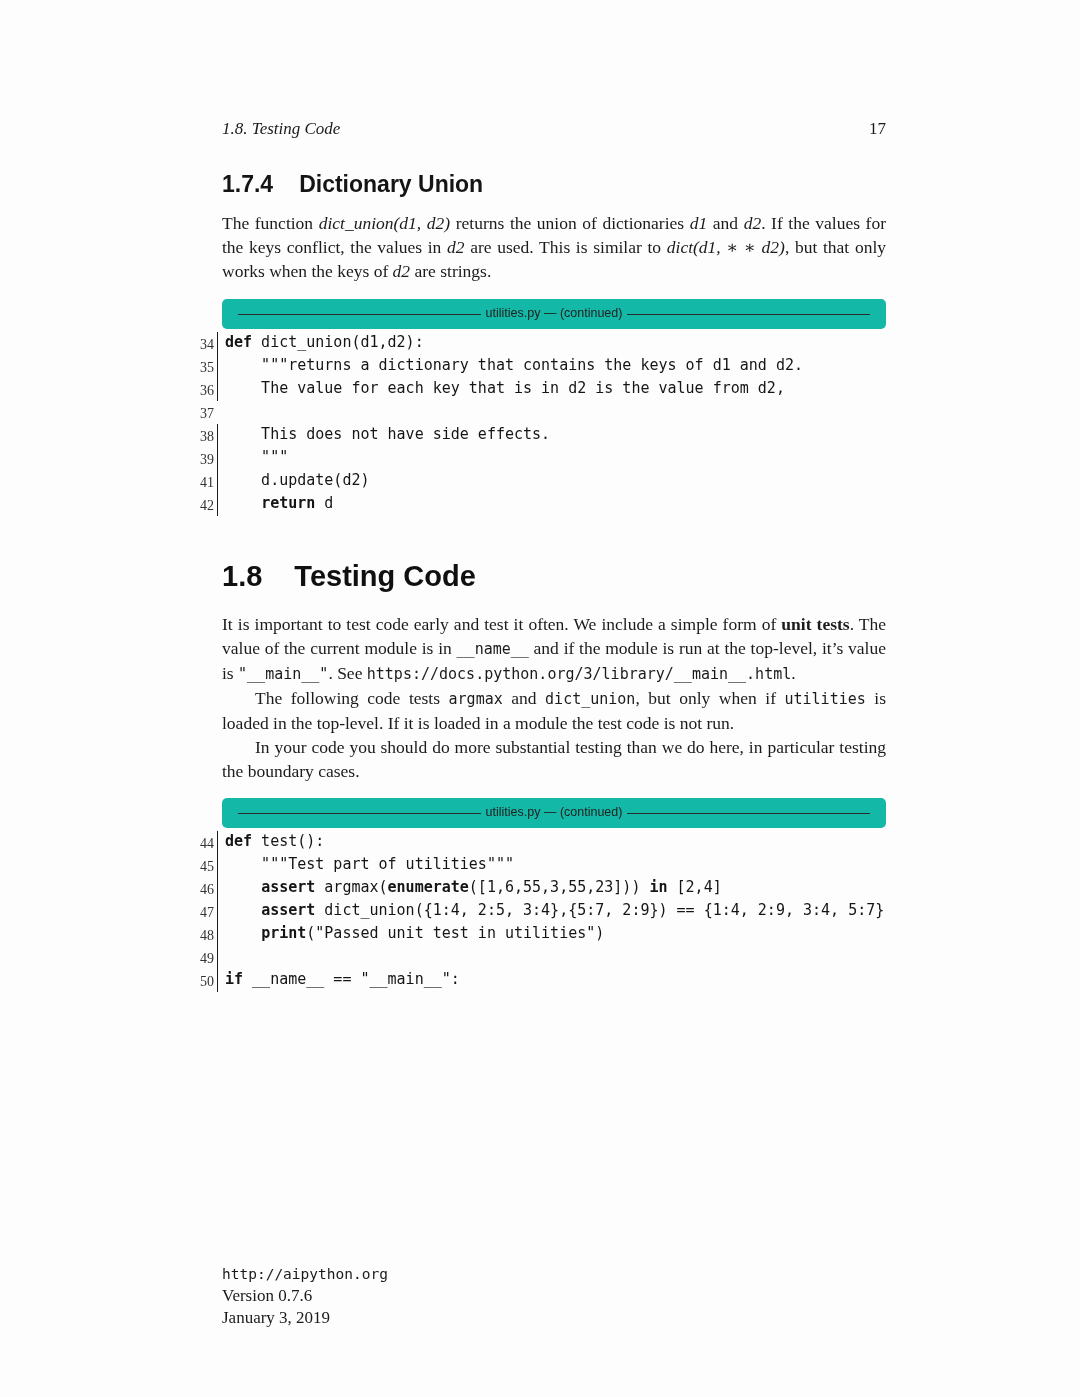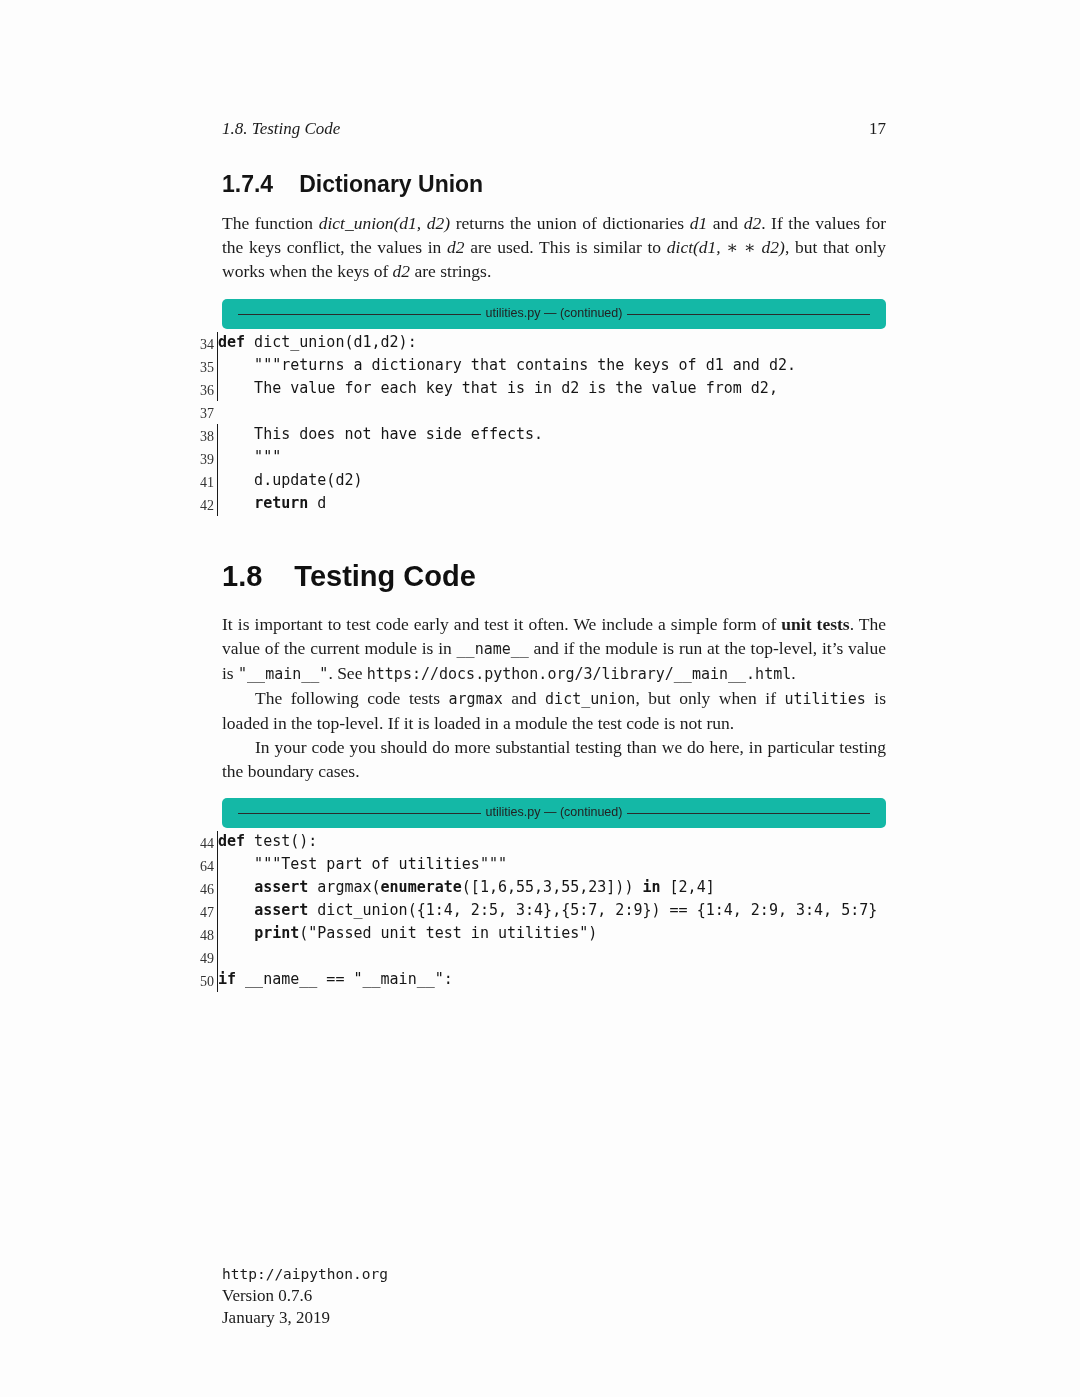--- a/index.html
+++ b/index.html
@@ -80,20 +80,21 @@
   .lineno {
     width: 26px; flex: none;
     text-align: right;
     font-family: "Liberation Serif", serif;
     font-size: 14px; color: #333;
     padding-top: 2px;
   }
   .code-text {
     margin-left: 3px;
     border-left: 1.6px solid #1a1a1a;
+    padding-left: 7px;
     white-space: pre;
   }
 
   
   footer {
     position: absolute; left: 222px; top: 1263px; width: 664px;
     display: flex; justify-content: space-between; align-items: baseline;
     font-size: 17px; line-height: 22px; flex-direction: column;
   }
   .footer-url { font-family: "DejaVu Sans Mono", "Liberation Mono", monospace; font-size: 14.5px; }
@@ -167,21 +168,21 @@
     <span class="cap-label">utilities.py — (continued)</span>
     <div class="cap-line"></div>
   </div>
 
   <div class="code-block">
       <div class="code-row">
         <span class="lineno">44</span>
         <span class="code-text"><span class="seg-b">def</span><span> test():</span></span>
       </div>
       <div class="code-row">
-        <span class="lineno">64</span>
+        <span class="lineno">45</span>
         <span class="code-text"><span>    """Test part of utilities"""</span></span>
       </div>
       <div class="code-row">
         <span class="lineno">46</span>
         <span class="code-text"><span>    </span><span class="seg-b">assert</span><span> argmax(</span><span class="seg-b">enumerate</span><span>([1,6,55,3,55,23])) </span><span class="seg-b">in</span><span> [2,4]</span></span>
       </div>
       <div class="code-row">
         <span class="lineno">47</span>
         <span class="code-text"><span>    </span><span class="seg-b">assert</span><span> dict_union({1:4, 2:5, 3:4},{5:7, 2:9}) == {1:4, 2:9, 3:4, 5:7}</span></span>
       </div>

